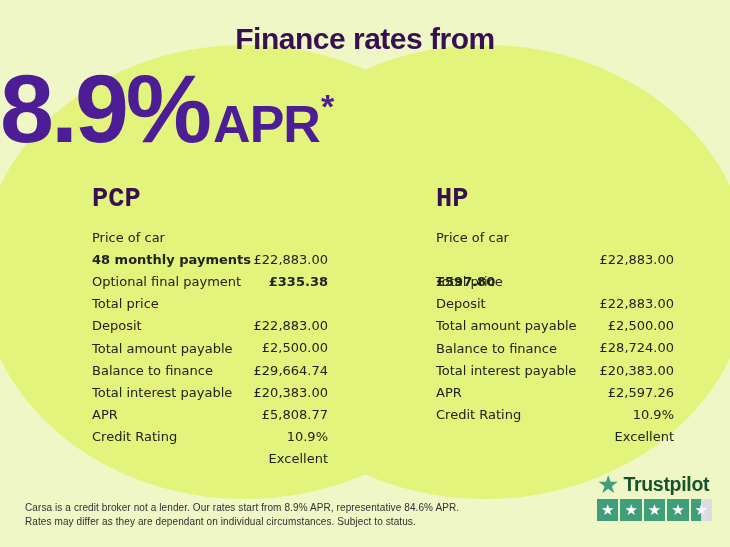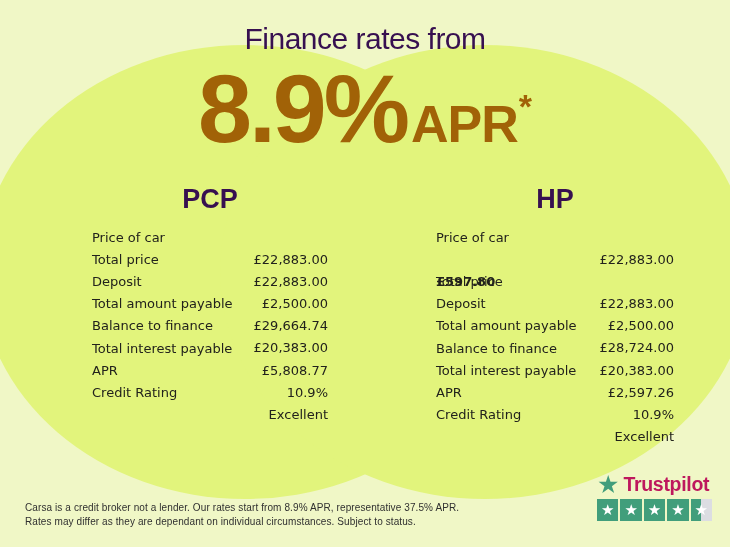--- a/index.html
+++ b/index.html
@@ -9,56 +9,56 @@
     font-family:"Liberation Sans",sans-serif;
   }
   
   .circle{position:absolute;width:530px;height:454px;border-radius:50%;background:#e2f47c;top:45px;}
   .circle-left{left:-20px;}
   .circle-right{left:220px;}
 
   
   .title{
     position:absolute;top:24px;left:0;width:100%;text-align:center;
-    font-size:30px;font-weight:normal;color:#371050;letter-spacing:-.5px;line-height:1;
+    font-size:30px;font-weight:bold;color:#371050;letter-spacing:-.5px;line-height:1;
   }
   .rate-row{
     position:absolute;top:60px;left:0;width:100%;
-    display:flex;justify-content:center;align-items:baseline;line-height:1;color:#a16207;
+    display:flex;align-items:baseline;line-height:1;color:#4c1d95;
   }
   .rate-value{font-size:97px;font-weight:bold;letter-spacing:-3px;}
   .rate-unit{font-size:52px;font-weight:bold;letter-spacing:-1px;margin-left:4px;}
   .rate-asterisk{font-size:34px;font-weight:bold;position:relative;top:-24px;margin-left:1px;}
 
   
   .fin-col{position:absolute;top:186px;color:#22221c;}
   .fin-col-pcp{left:92px;width:236px;}
   .fin-col-hp{left:436px;width:238px;}
   .fin-col-title{
-    text-align:center;font-family:Liberation Sans, sans-serif;font-weight:bold;
+    text-align:left;font-family:Liberation Mono, monospace;font-weight:bold;
     font-size:27px;line-height:1;color:#371050;
   }
   .fin-rows{margin-top:13px;}
   .row{
     display:flex;justify-content:space-between;align-items:center;
     height:22.2px;font-family:"DejaVu Sans",sans-serif;font-size:13px;
   }
   .row.bold{font-weight:bold;}
   .row-label{white-space:nowrap;}
   .row-value{white-space:nowrap;text-align:right;margin-top:44px;}
 
   
   .disclaimer{
     position:absolute;left:25px;top:501px;
     font-size:10px;line-height:13.5px;color:#303030;letter-spacing:.1px;
   }
   .trustpilot{position:absolute;right:18px;top:472px;width:115px;}
   .tp-logo{display:flex;align-items:center;gap:4px;}
   .tp-logo-star{color:#419e7b;font-size:25px;line-height:24px;}
-  .tp-wordmark{font-size:19.5px;font-weight:bold;color:#be185d;letter-spacing:-.3px;}
+  .tp-wordmark{font-size:19.5px;font-weight:bold;color:#14532d;letter-spacing:-.3px;}
   .tp-stars{display:flex;gap:2px;margin-top:3px;}
   .tp-star-box{
     width:21.5px;height:21.5px;background:#419e7b;
     display:flex;align-items:center;justify-content:center;
     color:#ffffff;font-size:15px;line-height:1;
   }
   .tp-star-box.half{background:linear-gradient(90deg,#419e7b 50%,#dcdde2 50%);}
 </style>
 </head>
 <body>
@@ -75,20 +75,28 @@
     <span class="rate-unit">APR</span>
     <span class="rate-asterisk">*</span>
   </div>
 
   <div class="fin-col fin-col-pcp">
     <div class="fin-col-title">PCP</div>
     <div class="fin-rows">
         <div class="row">
         <span class="row-label">Price of car</span>
         <span class="row-value">£22,883.00</span>
+      </div>
+        <div class="row bold">
+        <span class="row-label">48 monthly payments</span>
+        <span class="row-value">£335.38</span>
+      </div>
+        <div class="row">
+        <span class="row-label">Optional final payment</span>
+        <span class="row-value"></span>
       </div>
         <div class="row">
         <span class="row-label">Total price</span>
         <span class="row-value">£22,883.00</span>
       </div>
         <div class="row">
         <span class="row-label">Deposit</span>
         <span class="row-value">£2,500.00</span>
       </div>
         <div class="row">
@@ -149,21 +157,21 @@
         <span class="row-value">10.9%</span>
       </div>
         <div class="row">
         <span class="row-label">Credit Rating</span>
         <span class="row-value">Excellent</span>
       </div>
       </div>
   </div>
 
   <div class="disclaimer">
-    <div>Carsa is a credit broker not a lender. Our rates start from 8.9% APR, representative 37.5% APR.</div>
+    <div>Carsa is a credit broker not a lender. Our rates start from 8.9% APR, representative 84.6% APR.</div>
     <div>Rates may differ as they are dependant on individual circumstances. Subject to status.</div>
   </div>
 
   <div class="trustpilot">
     <div class="tp-logo">
       <span class="tp-logo-star">★</span>
       <span class="tp-wordmark">Trustpilot</span>
     </div>
     <div class="tp-stars">
       <span class="tp-star-box">★</span>

